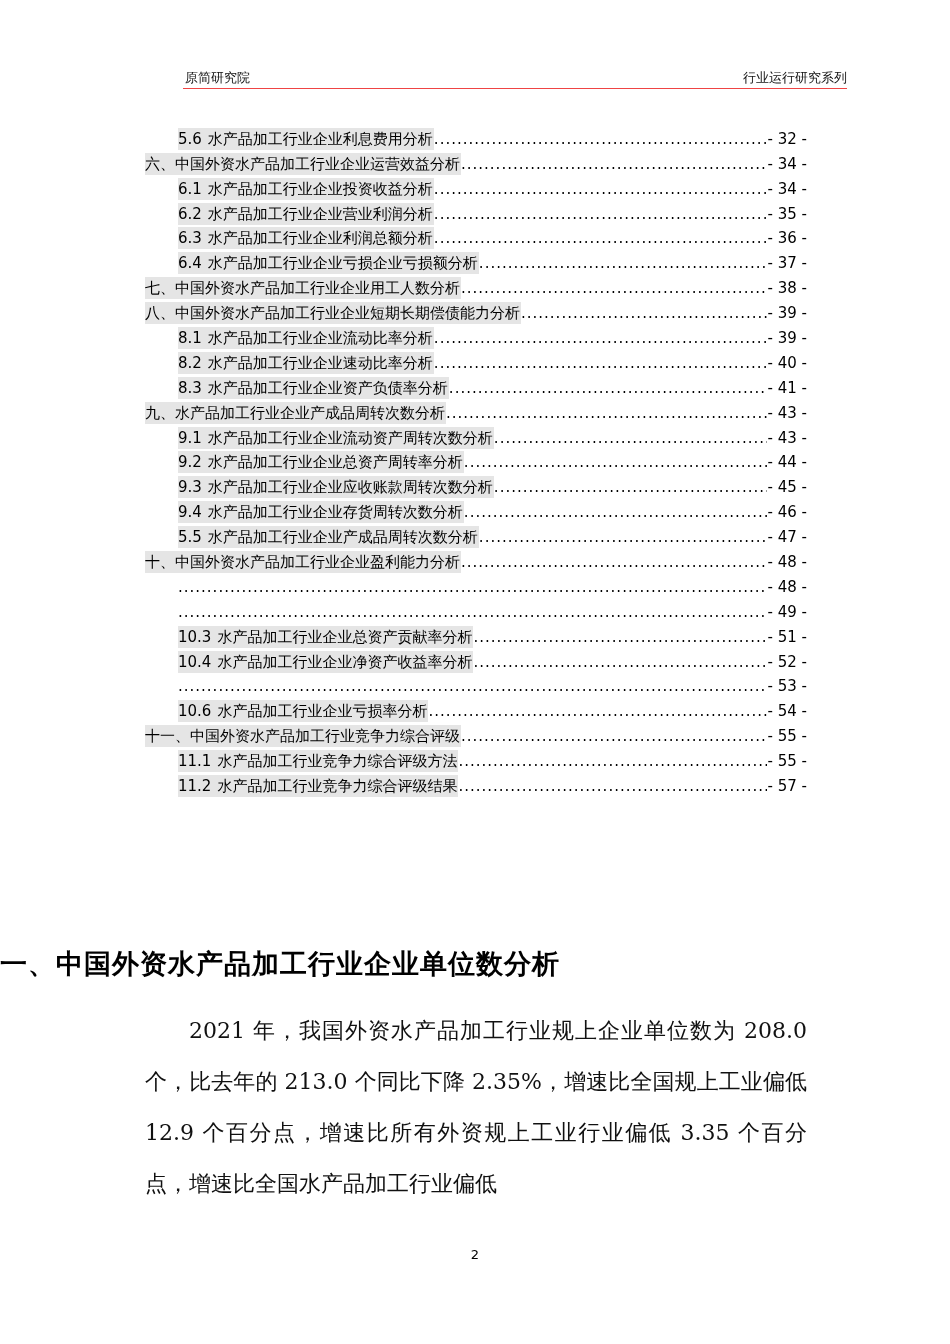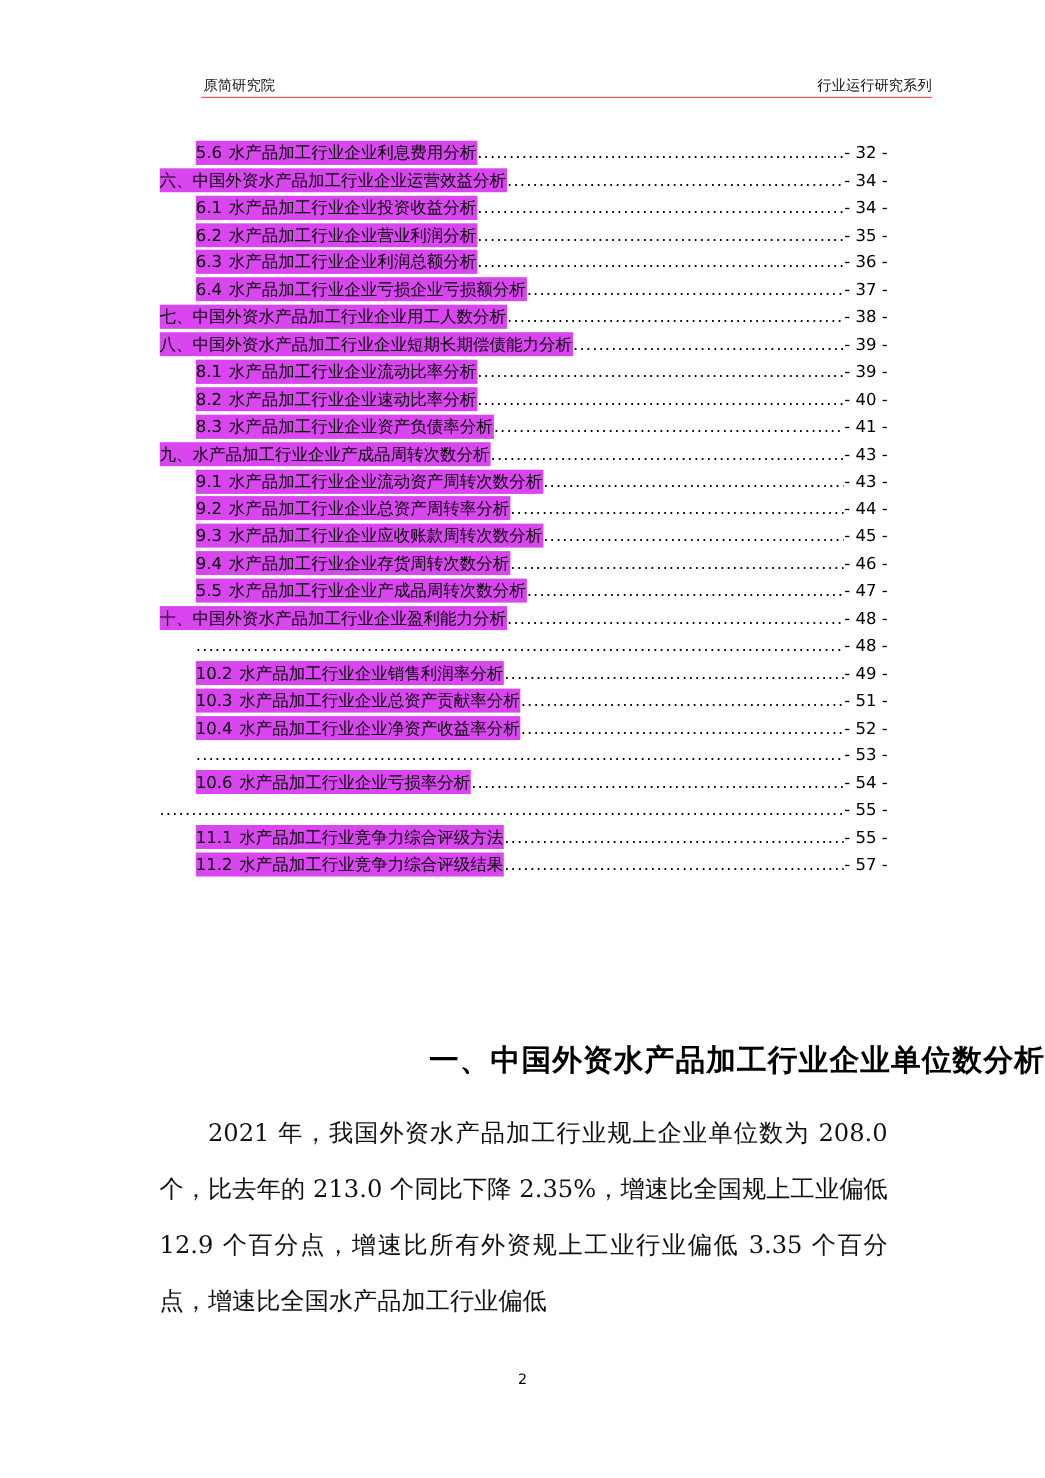--- a/index.html
+++ b/index.html
@@ -5,25 +5,25 @@
     html, body { margin: 0; padding: 0; background: #ffffff; }
     body { width: 950px; height: 1344px; position: relative; overflow: hidden; color: #000; }
     .page { position: absolute; left: 0; top: 0; width: 950px; height: 1344px; background: #fff; }
     .header { position: absolute; left: 143px; top: 66px; width: 664px; height: 22px; border-bottom: 1px solid #ef4444; margin-left: 40px; }
     .header-left, .header-right { position: absolute; top: 3px; font-family: "DejaVu Sans", sans-serif; font-size: 13px; color: #111; }
     .header-left { left: 2px; }
     .header-right { right: 0; }
     .toc { position: absolute; left: 145px; top: 125px; width: 662px; }
     .toc-row { position: relative; height: 24.9px; display: flex; align-items: flex-end; font-family: "DejaVu Sans", sans-serif; font-size: 15px; white-space: nowrap; overflow: hidden; }
     .toc-row.level2 { padding-left: 33px; }
-    .toc-text { flex: 0 0 auto; background: #d946ef; padding-right: 1px; line-height: 22px; }
+    .toc-text { flex: 0 0 auto; background: #e5e5e5; padding-right: 1px; line-height: 22px; }
     .toc-num { margin-right: 6px; }
     .toc-dots { flex: 1 1 auto; overflow: hidden; letter-spacing: 1px; line-height: 22px; color: #000; }
     .toc-page { flex: 0 0 auto; line-height: 22px; padding-left: 1px; }
-    .section-title { position: absolute; left: 0; width: 950px; top: 946px; text-align: right; font-family: "DejaVu Serif", serif; font-weight: bold; font-size: 27px; letter-spacing: 1px; }
+    .section-title { position: absolute; left: 0; width: 950px; top: 946px; text-align: left; font-family: "DejaVu Serif", serif; font-weight: bold; font-size: 27px; letter-spacing: 1px; }
     .body-text { position: absolute; left: 145px; top: 1005px; width: 662px; font-family: "DejaVu Serif", serif; font-size: 22px; line-height: 51px; text-align: justify; text-indent: 2em; color: #111; }
     .page-number { position: absolute; left: 0; width: 950px; top: 1247px; text-align: center; font-family: "DejaVu Sans", sans-serif; font-size: 13px; }
   </style>
 </head>
 <body>
 
 <div class="page">
   <div class="header">
     <span class="header-left">原简研究院</span>
     <span class="header-right">行业运行研究系列</span>
@@ -118,21 +118,20 @@
       <div class="toc-row">
         <span class="toc-text"><span class="">十、</span><span>中国外资水产品加工行业企业盈利能力分析</span></span>
         <span class="toc-dots">........................................................................................................................................................................................................</span>
         <span class="toc-page">- 48 -</span>
       </div>
       <div class="toc-row level2">
         <span class="toc-dots">........................................................................................................................................................................................................</span>
         <span class="toc-page">- 48 -</span>
       </div>
       <div class="toc-row level2">
-        <span class="toc-text"><span class="toc-num">10.2</span><span>水产品加工行业企业销售利润率分析</span></span>
         <span class="toc-dots">........................................................................................................................................................................................................</span>
         <span class="toc-page">- 49 -</span>
       </div>
       <div class="toc-row level2">
         <span class="toc-text"><span class="toc-num">10.3</span><span>水产品加工行业企业总资产贡献率分析</span></span>
         <span class="toc-dots">........................................................................................................................................................................................................</span>
         <span class="toc-page">- 51 -</span>
       </div>
       <div class="toc-row level2">
         <span class="toc-text"><span class="toc-num">10.4</span><span>水产品加工行业企业净资产收益率分析</span></span>
@@ -142,20 +141,21 @@
       <div class="toc-row level2">
         <span class="toc-dots">........................................................................................................................................................................................................</span>
         <span class="toc-page">- 53 -</span>
       </div>
       <div class="toc-row level2">
         <span class="toc-text"><span class="toc-num">10.6</span><span>水产品加工行业企业亏损率分析</span></span>
         <span class="toc-dots">........................................................................................................................................................................................................</span>
         <span class="toc-page">- 54 -</span>
       </div>
       <div class="toc-row">
+        <span class="toc-text"><span class="">十一、</span><span>中国外资水产品加工行业竞争力综合评级</span></span>
         <span class="toc-dots">........................................................................................................................................................................................................</span>
         <span class="toc-page">- 55 -</span>
       </div>
       <div class="toc-row level2">
         <span class="toc-text"><span class="toc-num">11.1</span><span>水产品加工行业竞争力综合评级方法</span></span>
         <span class="toc-dots">........................................................................................................................................................................................................</span>
         <span class="toc-page">- 55 -</span>
       </div>
       <div class="toc-row level2">
         <span class="toc-text"><span class="toc-num">11.2</span><span>水产品加工行业竞争力综合评级结果</span></span>

